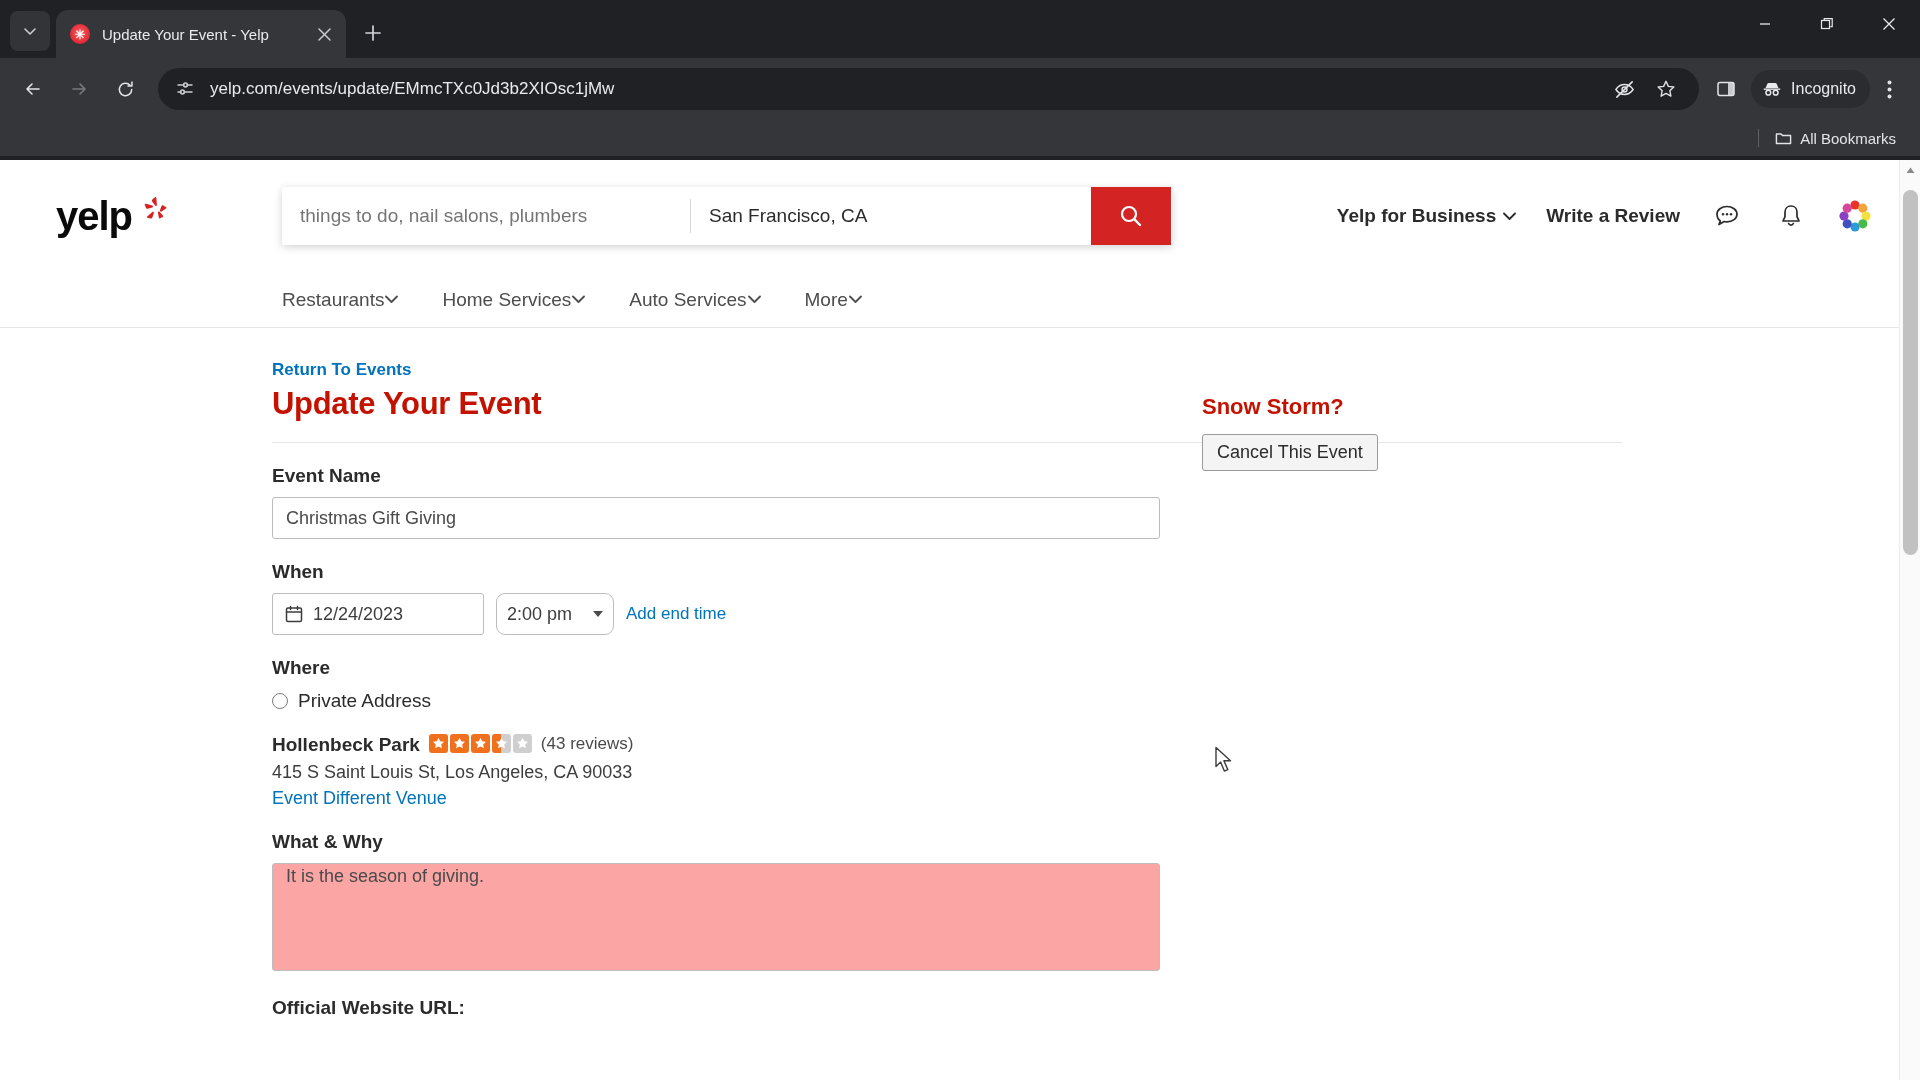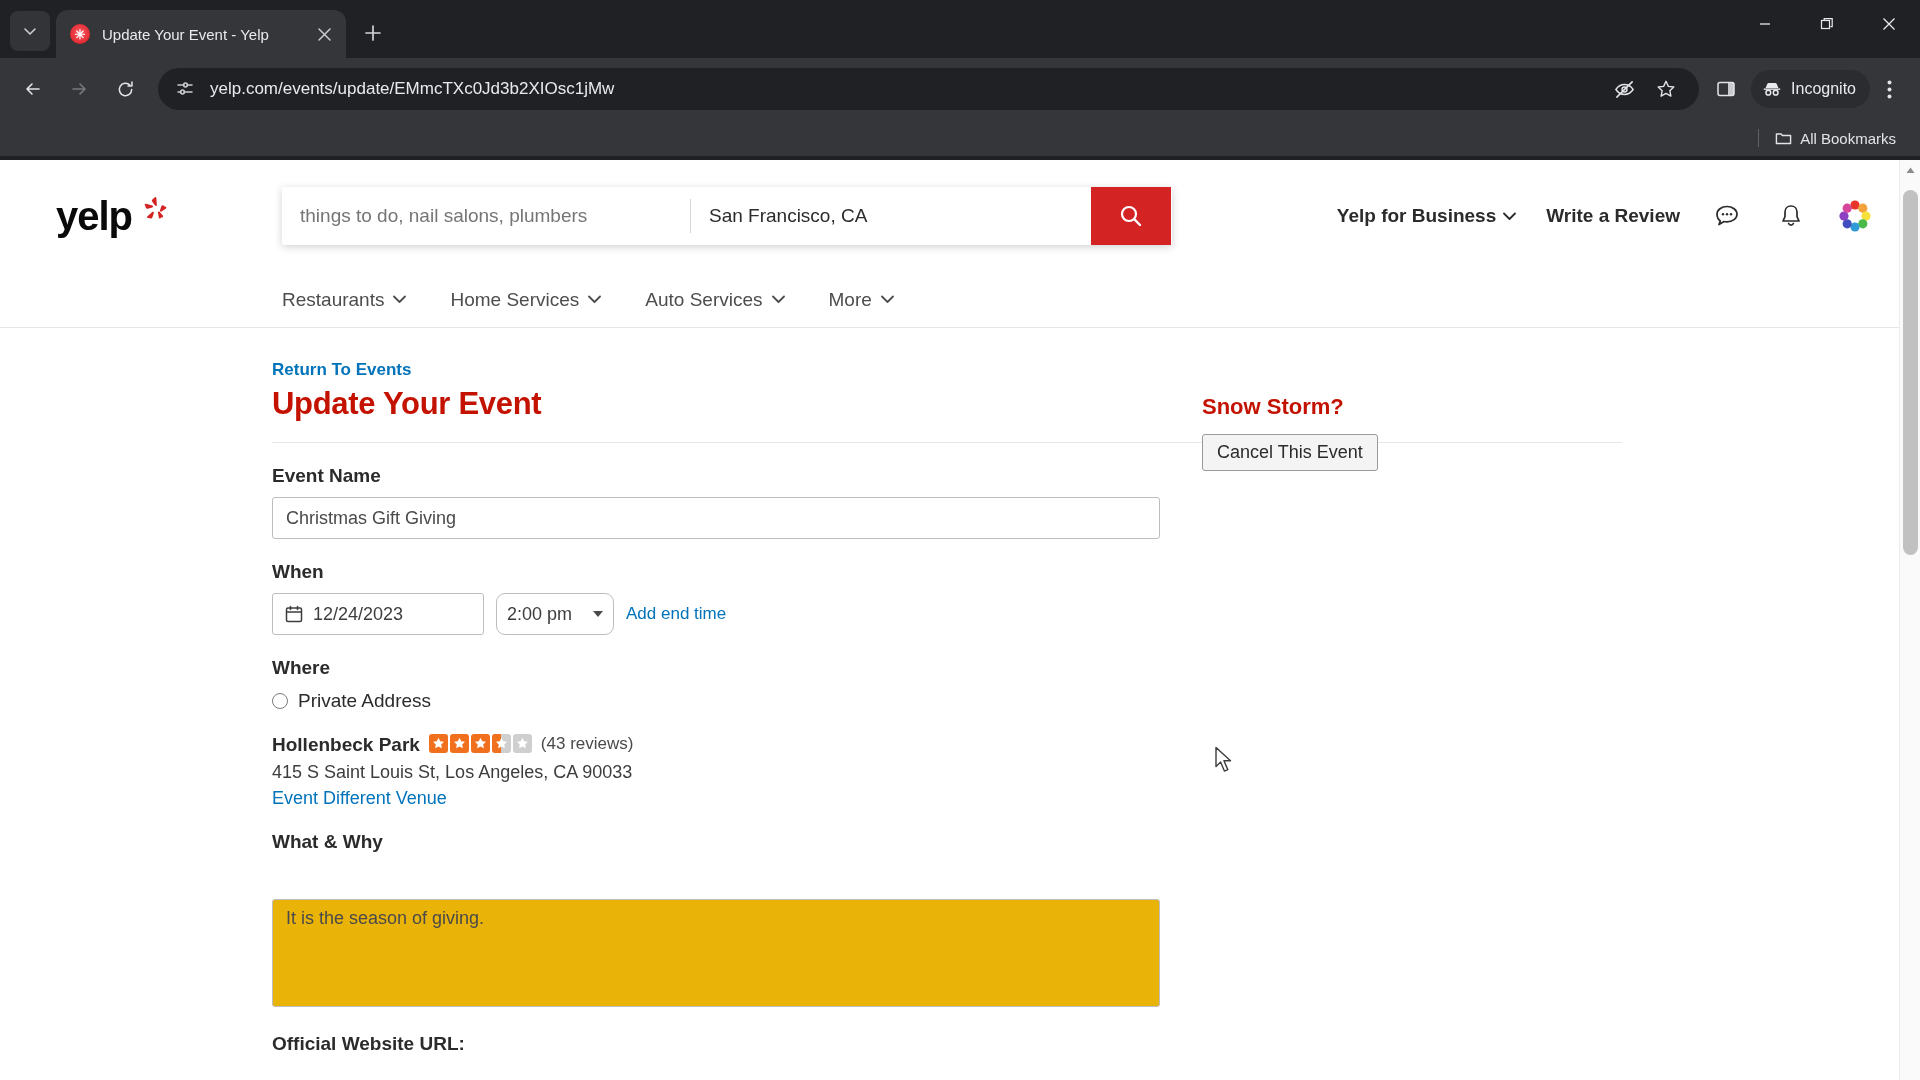--- a/index.html
+++ b/index.html
@@ -104,21 +104,21 @@
     width: 80px; background: #d32323; border: none; display: flex;
     align-items: center; justify-content: center; cursor: pointer;
   }
 
   .yelp-right { margin-left: auto; display: flex; align-items: center; gap: 30px; padding-right: 48px; }
   .yelp-nav-link { font-size: 19px; font-weight: bold; color: #2b2b2b; display: flex; align-items: center; gap: 7px; white-space: nowrap; }
   .hdr-icon { width: 34px; height: 34px; display: flex; align-items: center; justify-content: center; }
   .avatar { width: 34px; height: 34px; }
 
   .catbar { height: 56px; display: flex; align-items: center; padding-left: 282px; gap: 44px; border-bottom: 1px solid #e6e6e6; }
-  .cat { display: flex; align-items: center; gap: 9px; font-size: 19px; color: #4d4d4d; }
+  .cat { display: flex; align-items: center; gap: 1px; font-size: 19px; color: #4d4d4d; }
 
   
   .content { padding: 32px 0 0 272px; display: flex; }
   .col-left { width: 900px; }
   .col-right { width: 430px; padding-left: 30px; padding-top: 34px; }
 
   .return-link { font-size: 17px; color: #0073bb; font-weight: bold; }
   .page-title { font-size: 31px; font-weight: bold; color: #c41200; margin-top: 6px; letter-spacing: -.3px; }
   .hr { height: 1px; background: #e6e6e6; width: 1350px; margin-top: 20px; margin-left: 0; }
 
@@ -160,22 +160,22 @@
   .star.empty { background: #cfcfcf; }
   .star.half { background: #cfcfcf; }
   .star.half::before { content:''; position:absolute; left:0; top:0; width:50%; height:100%; background:#f1701e; }
   .star svg { position: absolute; left: 2px; top: 2px; }
   .reviews { font-size: 17px; color: #4a4a4a; }
   .venue-addr { font-size: 18px; color: #3d3d3d; margin-top: 6px; }
   .venue-select { font-size: 18px; color: #0073bb; margin-top: 5px; }
 
   .textarea-box {
     width: 888px; height: 108px; border: 1px solid #bdbdbd; border-radius: 3px;
-    font-size: 18px; color: #4a4a4a; padding: 8px 13px; outline: none; resize: none;
-    font-family: "Liberation Sans", sans-serif; background: #eab308; margin-top: 36px;
+    font-size: 18px; color: #4a4a4a; padding: 2px 13px; outline: none; resize: none;
+    font-family: "Liberation Sans", sans-serif; background: #fca5a5;
   }
 
   .sidebar-title { font-size: 22px; font-weight: bold; color: #c41200; }
   .cancel-btn {
     margin-top: 14px; padding: 7px 14px; font-size: 18px; color: #2b2b2b;
     background: #f4f4f4; border: 1px solid #9a9a9a; border-radius: 3px;
     font-family: "Liberation Sans", sans-serif; cursor: pointer;
   }
 
   

